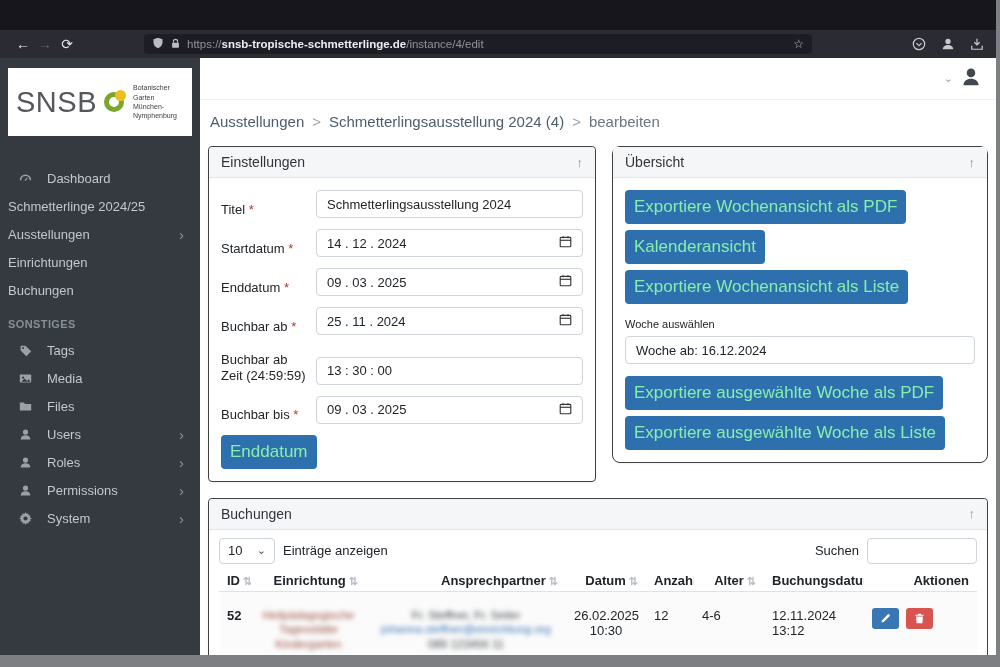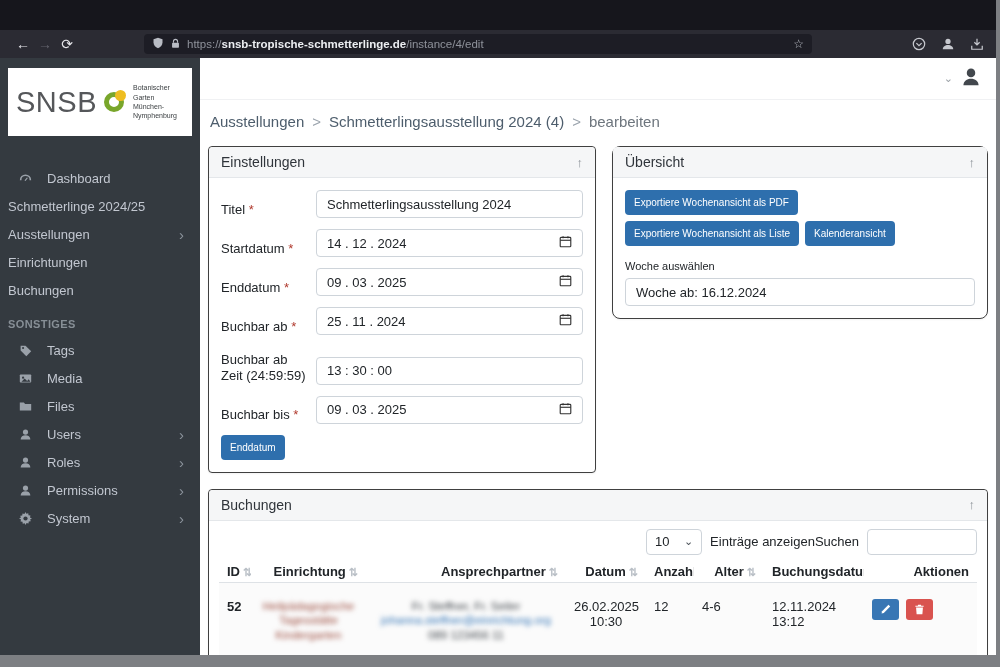--- a/index.html
+++ b/index.html
@@ -56,28 +56,28 @@
   .settings-card { flex:0 0 388px; }
   .overview-card { flex:1;border-radius:8px; }
 
   .frow { display:flex; align-items:flex-end; margin-bottom:11px; }
   .flabel { flex:0 0 95px; font-size:13px; color:#212529; padding-top:6px; line-height:1.25; padding-right:6px; }
   .req { color:#b03a2e; }
   .fctl { flex:1; }
   .text-input { width:100%; height:28px; border:1px solid #ced4da; border-radius:4px; padding:0 10px; font-size:13px; color:#212529; font-family:"Liberation Sans",sans-serif; background:#fff; }
   .input { height:28px; border:1px solid #ced4da; border-radius:4px; background:#fff; display:flex; align-items:center; padding:0 10px; font-size:13px; color:#212529; cursor:pointer; }
   .input.date { justify-content:space-between; }
-  .btn { display:inline-block; background:#2e6fad; color:#ffffff; border:none; border-radius:4px; padding:7px 9px; font-size:10px; cursor:pointer; font-family:"Liberation Sans",sans-serif; }
+  .btn { display:inline-block; background:#2e6fad; color:#86efac; border:none; border-radius:4px; padding:7px 9px; font-size:17px; cursor:pointer; font-family:"Liberation Sans",sans-serif; }
   .btn-wrap { display:flex; flex-wrap:wrap; gap:6px; }
   .week-label { font-size:11px; color:#212529; margin:14px 0 6px; }
   .mt { margin-top:12px; }
 
   .bookings-card { margin-top:16px; }
   .bookings-card .card-body { padding:8px 10px; }
-  .controls { display:flex; align-items:center; justify-content:flex-end; margin-bottom:6px; font-size:13px; color:#212529; }
+  .controls { display:flex; align-items:center; justify-content:space-between; margin-bottom:6px; font-size:13px; color:#212529; }
   .controls .left, .controls .right { display:flex; align-items:center; gap:8px; }
   .length-select { width:56px; height:26px; border:1px solid #ced4da; border-radius:4px; display:flex; align-items:center; justify-content:space-between; padding:0 8px; font-size:13px; cursor:pointer; }
   .length-select .caret { color:#495057; font-size:11px; }
   .search-input { width:110px; height:26px; border:1px solid #ced4da; border-radius:4px; padding:0 8px; font-size:13px; }
 
   table { width:100%; border-collapse:collapse; font-size:13px; color:#212529; table-layout:fixed; }
   th { padding:3px 8px; text-align:right; font-weight:bold; border-bottom:1px solid #dee2e6; white-space:nowrap; overflow:hidden; cursor:pointer; }
   th .sort { color:#b9bfc6; font-size:11px; margin-left:3px; }
   td { padding:16px 8px; border-top:1px solid #e6e9ec; vertical-align:top; }
   tbody tr:nth-child(odd) { background:#fbfbfb; }
@@ -345,26 +345,30 @@
           </div>
 
           <div class="card overview-card">
             <div class="card-header">
               <span>Übersicht</span>
               <span class="collapse-arrow">↑</span>
             </div>
             <div class="card-body">
               <div class="btn-wrap">
                 <button class="btn">Exportiere Wochenansicht als PDF</button>
+                <button class="btn">Kalenderansicht</button>
                 <button class="btn">Exportiere Wochenansicht als Liste</button>
-                <button class="btn">Kalenderansicht</button>
               </div>
               <div class="week-label">Woche auswählen</div>
               <div class="input">
                 <span>Woche ab: 16.12.2024</span>
+              </div>
+              <div class="btn-wrap mt">
+                <button class="btn">Exportiere ausgewählte Woche als PDF</button>
+                <button class="btn">Exportiere ausgewählte Woche als Liste</button>
               </div>
             </div>
           </div>
         </div>
 
         <div class="card bookings-card">
           <div class="card-header">
             <span>Buchungen</span>
             <span class="collapse-arrow">↑</span>
           </div>

